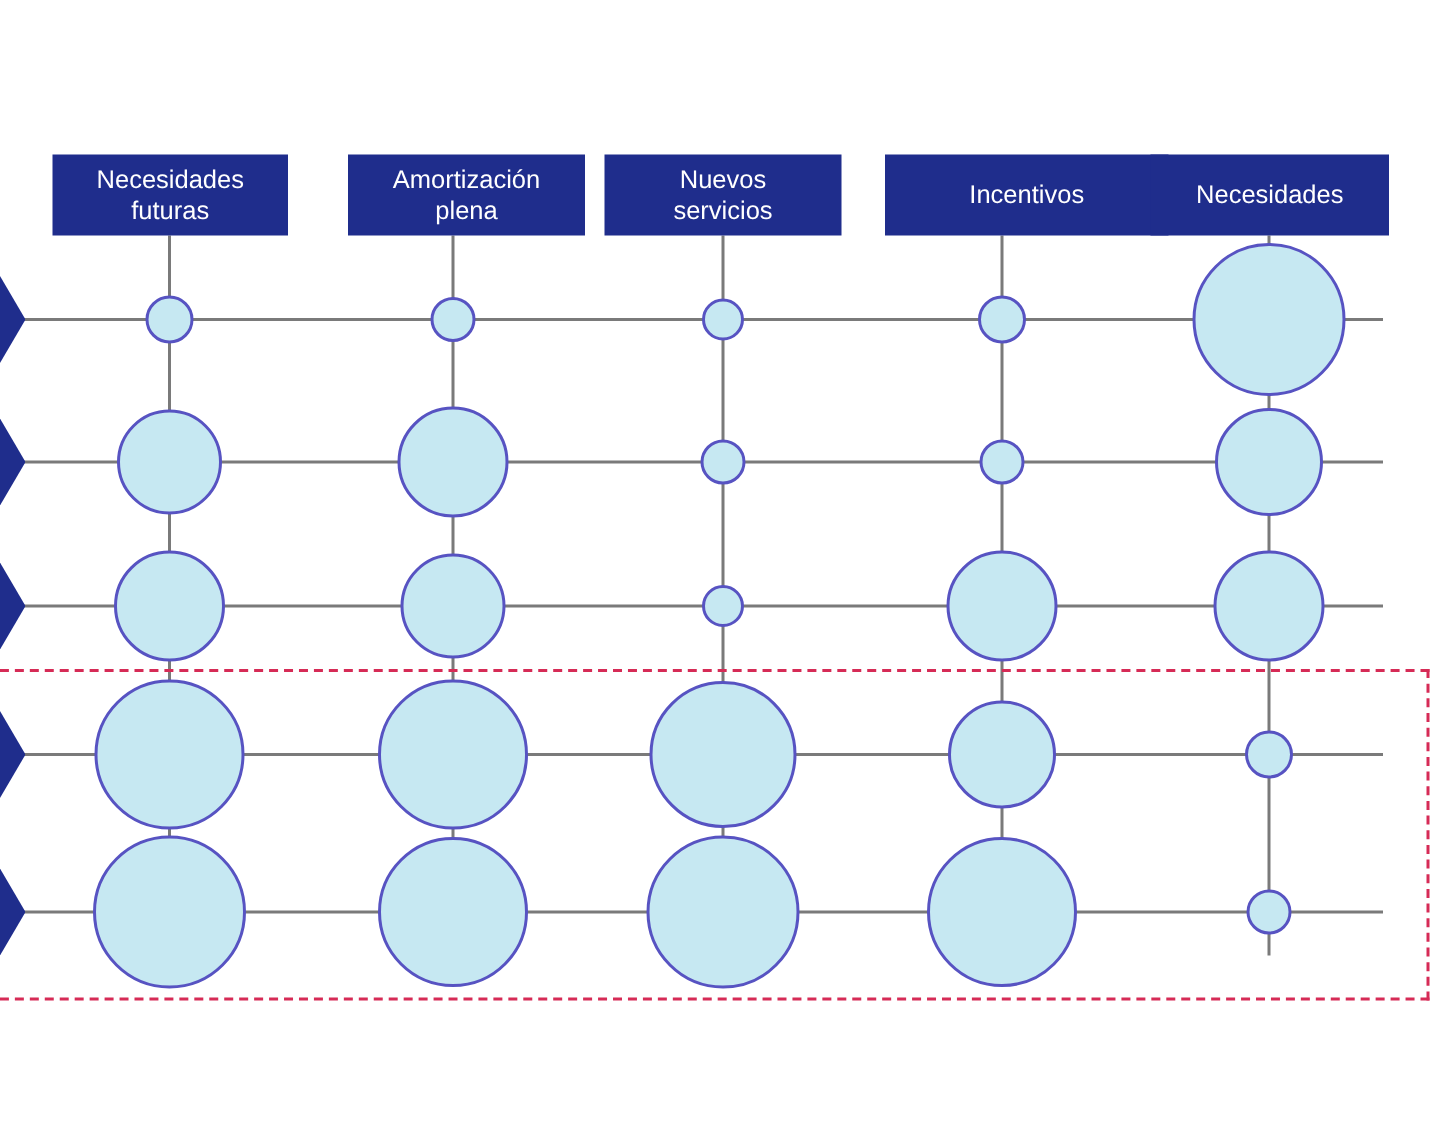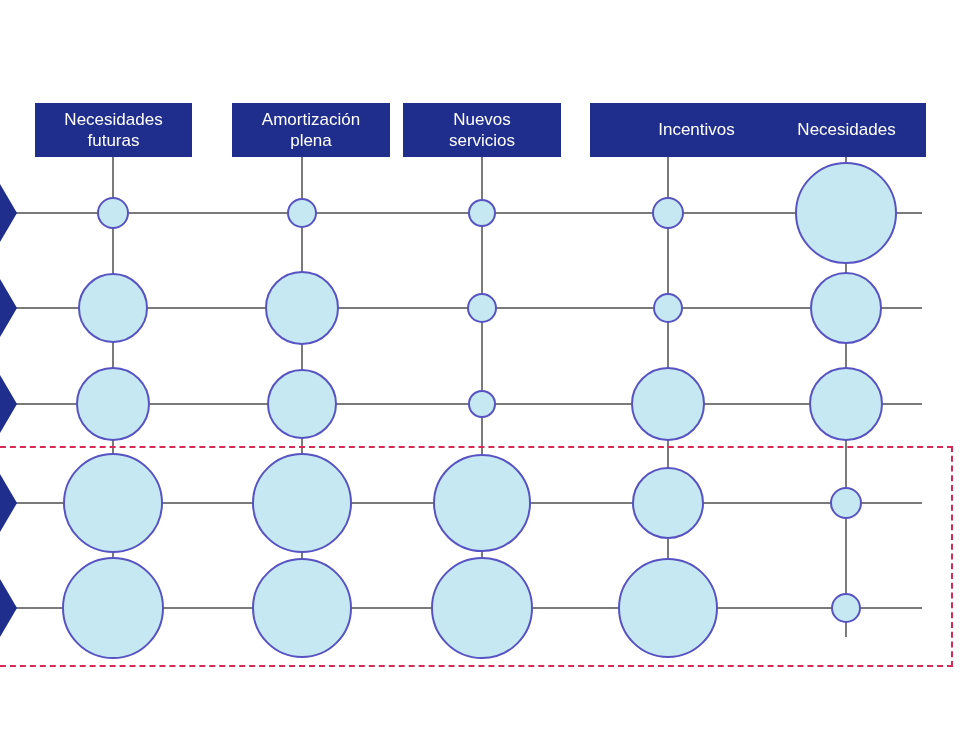--- a/index.html
+++ b/index.html
@@ -55,21 +55,21 @@
 futuras</span>
   </div>
   <div class="header" style="left:232px;width:158px;justify-content:center;">
     <span class="hlabel">Amortización
 plena</span>
   </div>
   <div class="header" style="left:403px;width:158px;">
     <span class="hlabel">Nuevos
 servicios</span>
   </div>
-  <div class="header" style="left:590px;width:189px;padding-left:12px;">
+  <div class="header" style="left:590px;width:189px;">
     <span class="hlabel">Incentivos</span>
   </div>
   <div class="header" style="left:767px;width:159px;">
     <span class="hlabel">Necesidades</span>
   </div>
 
   <div id="grid-layer">
       <div class="hline" style="left: 16px; top: 212px; width: 906px;"></div>
       <div class="chevron" style="top: 184px;"></div>
       <div class="hline" style="left: 16px; top: 307px; width: 906px;"></div>

